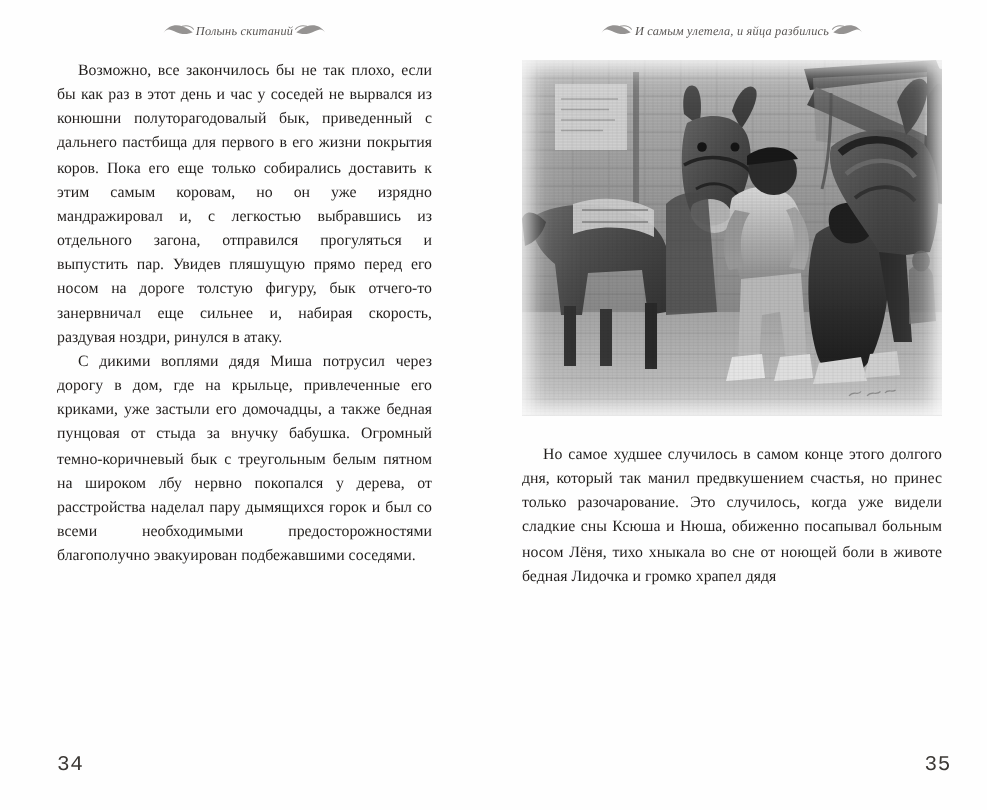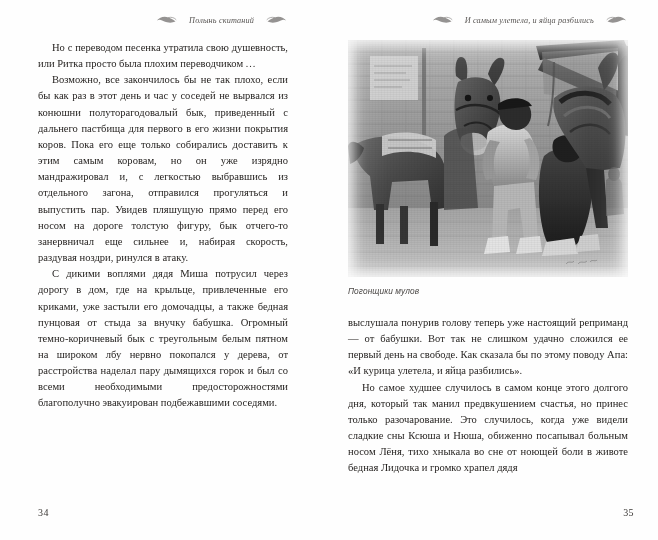--- a/index.html
+++ b/index.html
@@ -28,22 +28,22 @@
     box-sizing: border-box;
   }
   .page-left  { padding: 0 41px 0 38px; }
   .page-right { padding: 0 30px 0 19px; }
 
   
   .runhead {
     height: 40px;
     display: flex;
     align-items: center;
-    justify-content: flex-end;
-    gap: 12px;
+    justify-content: center;
+    gap: 1px;
     color: #6f6c6a;
   }
   .runhead-text {
     font-family: "Liberation Serif", serif;
     font-style: italic;
     font-size: 8.2px;
     letter-spacing: 0.15px;
     white-space: nowrap;
     color: #575452;
   }
@@ -103,23 +103,24 @@
     font-size: 8.3px;
     color: #4a4745;
     letter-spacing: .1px;
   }
   .after-figure { margin-top: 19px; }
 
   
   .folio {
     position: absolute;
     bottom: 22px;
-    font-size: 10px;
+    font-size: 14px;
     color: #3b3835;
     letter-spacing: .4px;
+    font-family: Liberation Mono, monospace;
   }
   .folio-left  { left: 38px; }
   .folio-right { right: 24px; }
 
   
   .grain {
     position:absolute; inset:0;
     opacity:.30;
     mix-blend-mode: multiply;
     background-image:
@@ -149,21 +150,20 @@
           <g transform="translate(44,0) scale(-1,1)">
             <path d="M2 14 C8 4 18 2 27 5 C34 7.4 38 11 41 13 C36 15.4 30 16 24 14.6
                      C18.6 13.3 14 10 9.6 9.4 C6.6 9 4 10.6 2 14 Z" fill="#6e6b69"></path>
             <path d="M27 5 C33 3.6 39 5.4 42 9" fill="none" stroke="#6e6b69" stroke-width="1.5" stroke-linecap="round"></path>
           </g>
         </svg>
       </span>
     </div>
 
     <div class="body-col">
-      <p>Но с переводом песенка утратила свою душевность, или Ритка просто была плохим переводчиком …</p>
       <p>Возможно, все закончилось бы не так плохо, если бы как раз в этот день и час у соседей не вырвался из конюшни полуторагодовалый бык, приведенный с дальнего пастбища для первого в его жизни покрытия коров. Пока его еще только собирались доставить к этим самым коровам, но он уже изрядно мандражировал и, с легкостью выбравшись из отдельного загона, отправился прогуляться и выпустить пар. Увидев пляшущую прямо перед его носом на дороге толстую фигуру, бык отчего-то занервничал еще сильнее и, набирая скорость, раздувая ноздри, ринулся в атаку.</p>
       <p>С дикими воплями дядя Миша потрусил через дорогу в дом, где на крыльце, привлеченные его криками, уже застыли его домочадцы, а также бедная пунцовая от стыда за внучку бабушка. Огромный темно-коричневый бык с треугольным белым пятном на широком лбу нервно покопался у дерева, от расстройства наделал пару дымящихся горок и был со всеми необходимыми предосторожностями благополучно эвакуирован подбежавшими соседями.</p>
     </div>
 
     <div class="folio folio-left">34</div>
   </div>
 
   <div class="page page-right">
 
     <div class="runhead">
@@ -316,24 +316,22 @@
           </g>
 
           <path d="M206 22 C206 52 204 70 200 86" stroke="#57534d" stroke-width="2" fill="none" opacity=".8"></path>
 
           <g opacity=".55" stroke="#4e4a46" stroke-width=".8" fill="none">
             <path d="M218 224 c3-4 6 0 8-3 M230 224 c3-4 6 0 9-3 M242 222 c2-3 5 0 7-2"></path>
           </g>
         </svg>
         <div class="grain"></div>
       </div>
-      <figcaption class="caption">Погонщики мулов</figcaption>
     </figure>
 
     <div class="body-col after-figure">
-      <p class="noindent">выслушала понурив голову теперь уже настоящий реприманд — от бабушки. Вот так не слишком удачно сложился ее первый день на свободе. Как сказала бы по этому поводу Апа: «И курица улетела, и яйца разбились».</p>
       <p>Но самое худшее случилось в самом конце этого долгого дня, который так манил предвкушением счастья, но принес только разочарование. Это случилось, когда уже видели сладкие сны Ксюша и Нюша, обиженно посапывал больным носом Лёня, тихо хныкала во сне от ноющей боли в животе бедная Лидочка и громко храпел дядя</p>
     </div>
 
     <div class="folio folio-right">35</div>
   </div>
 
 </div>
 
 </body></html>

